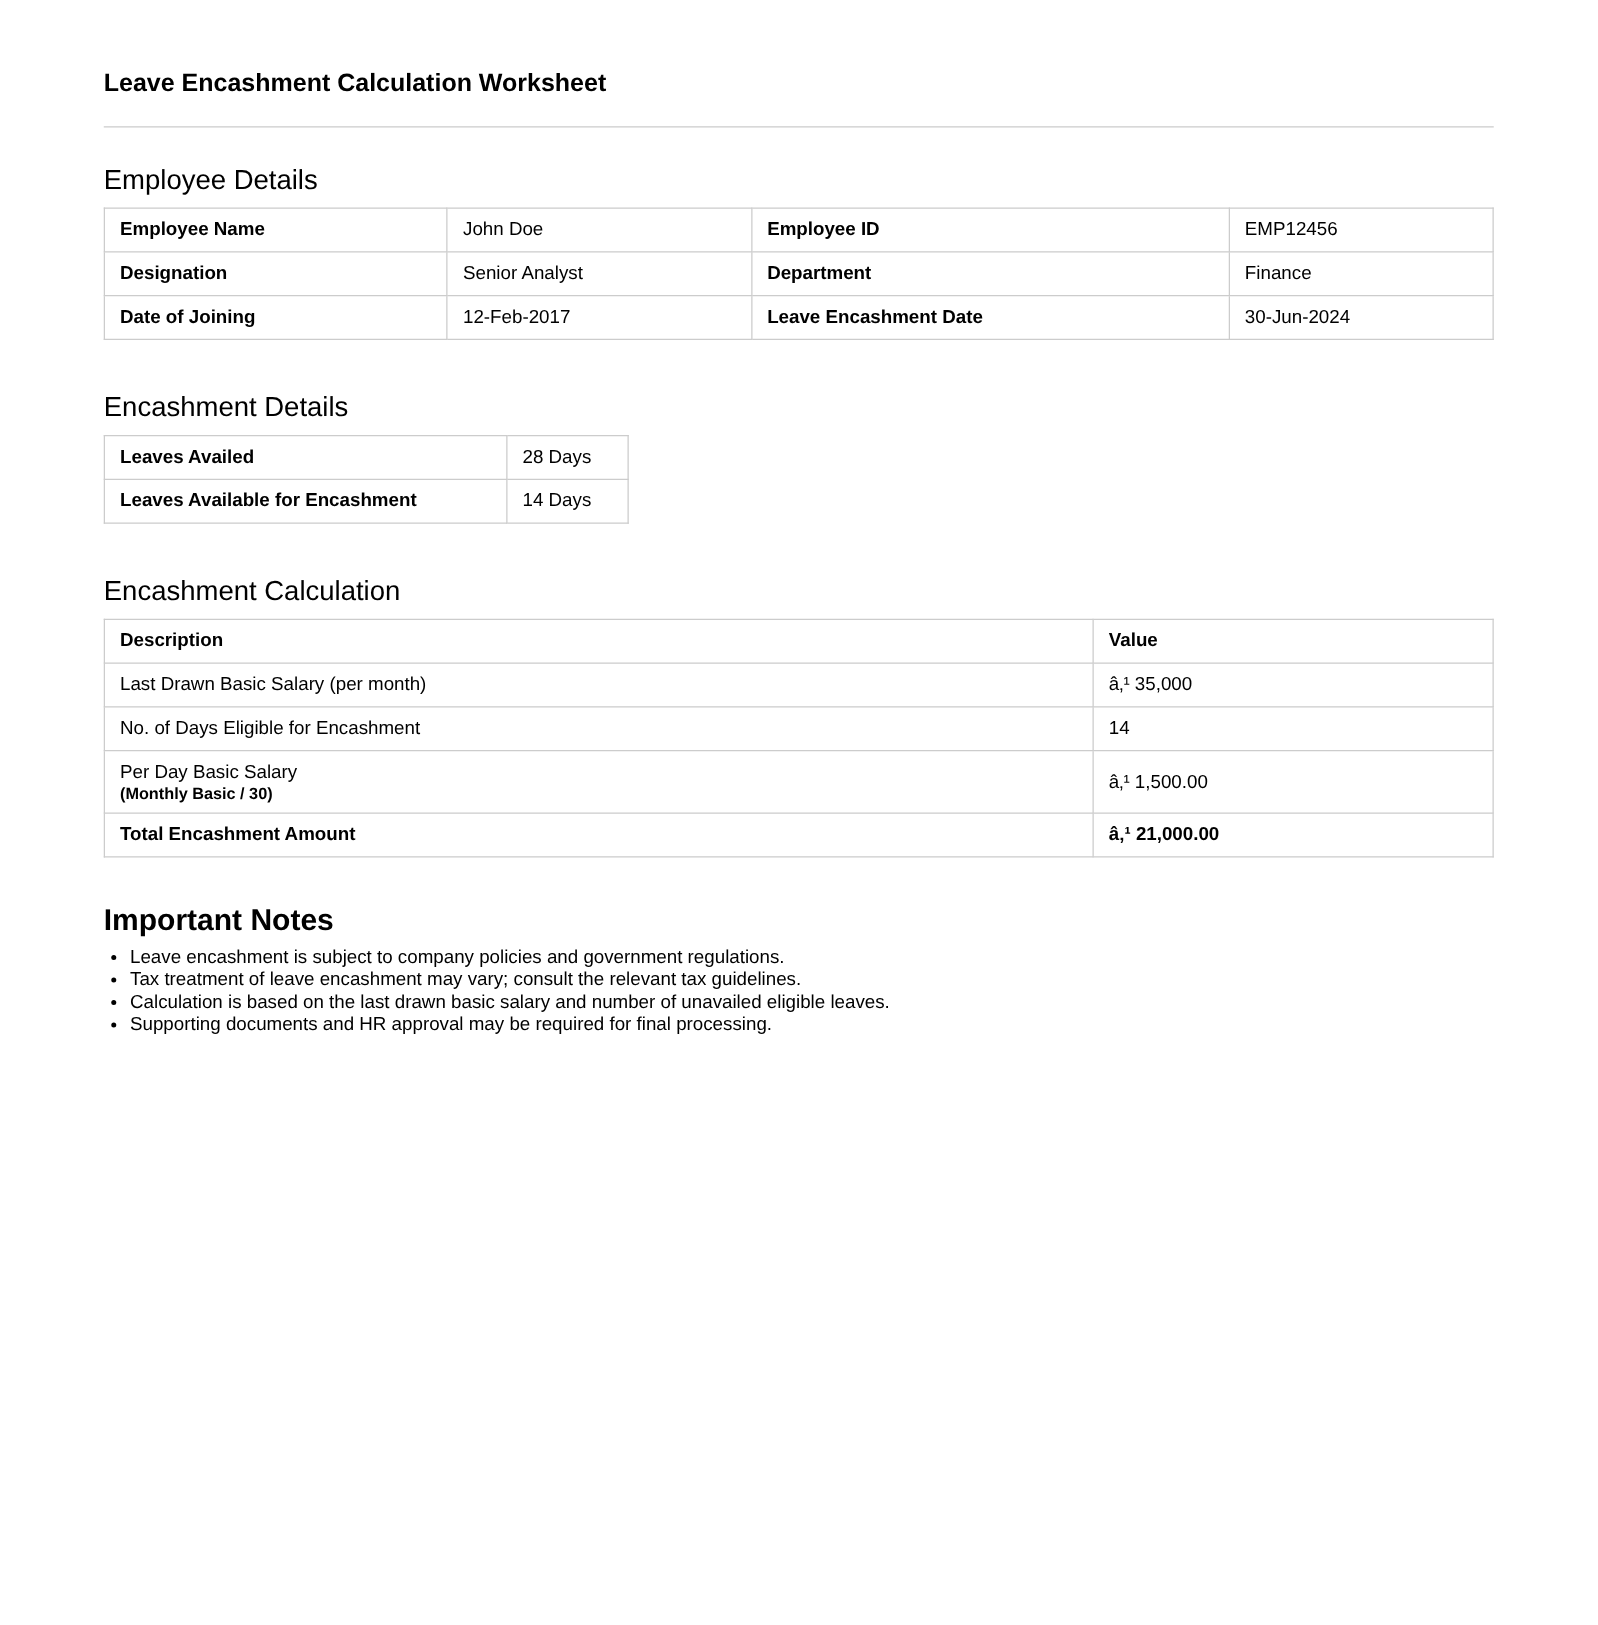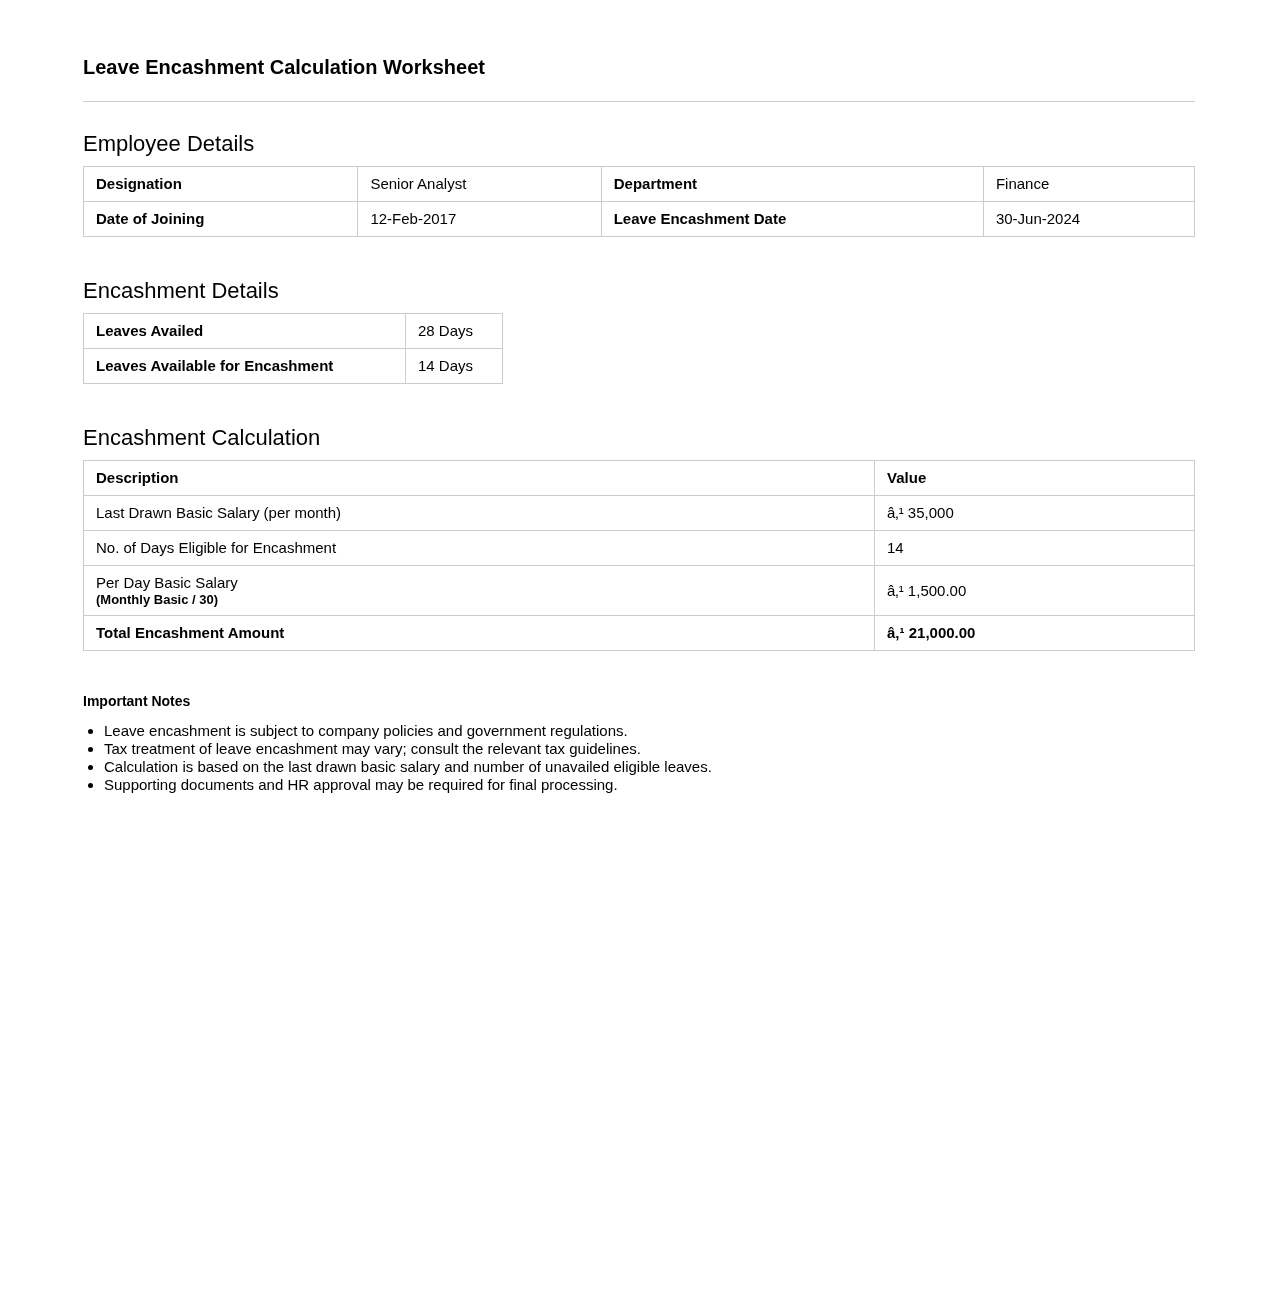--- a/index.html
+++ b/index.html
@@ -24,21 +24,21 @@
     margin: 0;
   }
   h2 {
     font-size: 22px;
     line-height: 28px;
     font-weight: normal;
     margin: 40px 0 8px 0;
   }
   h2.first { margin-top: 28px; }
   h3 {
-    font-size: 14px;
+    font-size: 24px;
     line-height: 21px;
     font-weight: bold;
     margin: 40px 0 10px 0;
   }
   table {
     border-collapse: collapse;
     table-layout: fixed;
   }
   td, th {
     border: 1px solid #ccc;
@@ -84,20 +84,26 @@
 
 <h2 class="first">Employee Details</h2>
 <table class="full emp">
   <colgroup>
       <col class="c1">
       <col class="c2">
       <col class="c3">
       <col class="c4">
     </colgroup>
   <tbody>
+    <tr>
+      <td class="lbl">Employee Name</td>
+      <td>John Doe</td>
+      <td class="lbl">Employee ID</td>
+      <td>EMP12456</td>
+    </tr>
     <tr>
       <td class="lbl">Designation</td>
       <td>Senior Analyst</td>
       <td class="lbl">Department</td>
       <td>Finance</td>
     </tr>
     <tr>
       <td class="lbl">Date of Joining</td>
       <td>12-Feb-2017</td>
       <td class="lbl">Leave Encashment Date</td>

